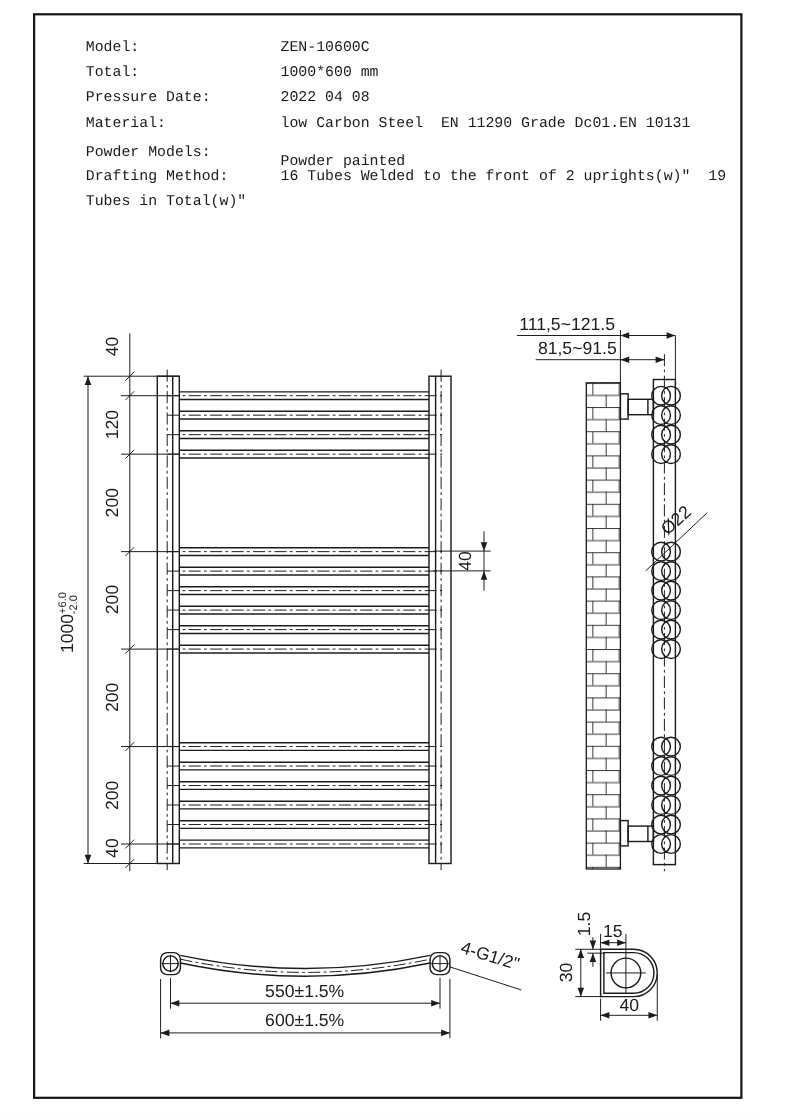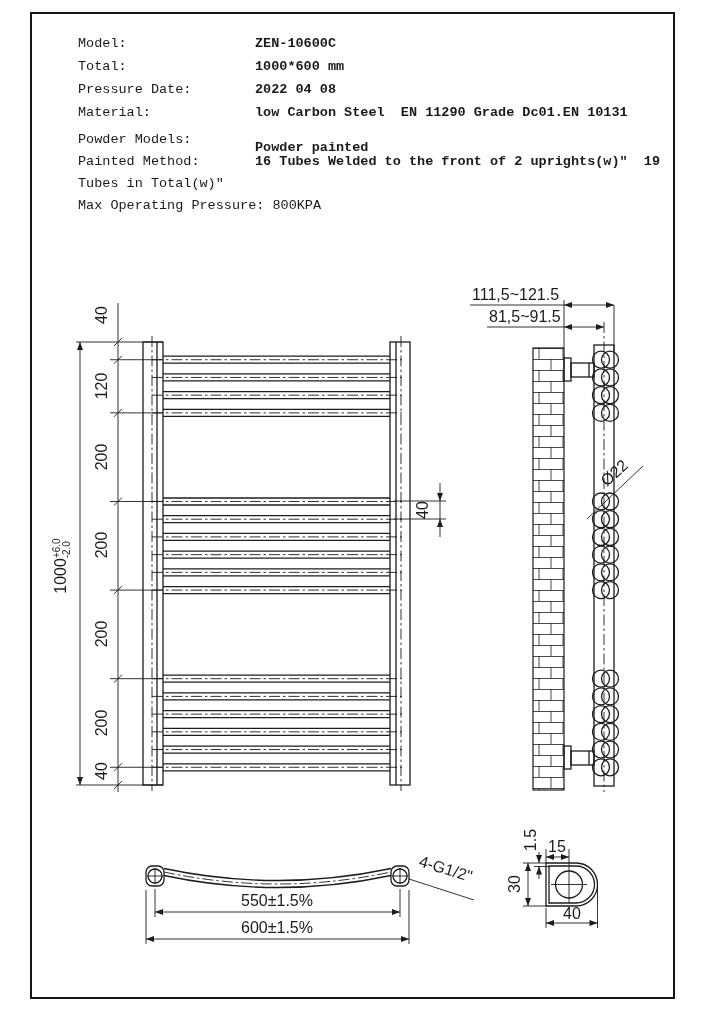--- a/index.html
+++ b/index.html
@@ -4,21 +4,21 @@
 <style>
   html,body{margin:0;padding:0;background:#f4f4f4;}
   #page{position:relative;width:720px;height:1018px;background:#ffffff;overflow:hidden;
         font-family:"Liberation Sans",sans-serif;}
   #frame{position:absolute;left:30px;top:12px;width:645px;height:987px;
          border:2px solid #151515;box-sizing:border-box;}
   .spec{position:absolute;left:0;top:0;width:720px;height:230px;}
   .sl,.sv{position:absolute;font-family:"Liberation Mono","DejaVu Sans Mono",monospace;
           font-size:13.5px;color:#1a1a1a;white-space:pre;letter-spacing:0px;}
   .sl{left:78px;}
-  .sv{left:255px;font-weight:bold;}
+  .sv{left:255px;}
   svg{position:absolute;left:0;top:0;}
   .ln{stroke:#1c1c1c;stroke-width:1.3;fill:none;}
   .tn{stroke:#1c1c1c;stroke-width:0.9;fill:none;}
   .cl{stroke:#1c1c1c;stroke-width:0.9;fill:none;stroke-dasharray:11 3 2.5 3;}
   .wall{stroke:#1c1c1c;stroke-width:1.2;fill:url(#brick);}
   .dim{font-family:"Liberation Sans",sans-serif;font-size:16px;fill:#1c1c1c;}
   .dimsm{font-size:10px;}
 </style>
 </head>
 <body>
@@ -30,24 +30,23 @@
     <div class="sl" style="top:36px">Model:</div>
     <div class="sv" style="top:36px">ZEN-10600C</div>
     <div class="sl" style="top:59px">Total:</div>
     <div class="sv" style="top:59px">1000*600 mm</div>
     <div class="sl" style="top:82px">Pressure Date:</div>
     <div class="sv" style="top:82px">2022 04 08</div>
     <div class="sl" style="top:105px">Material:</div>
     <div class="sv" style="top:105px">low Carbon Steel  EN 11290 Grade Dc01.EN 10131</div>
     <div class="sl" style="top:132px">Powder Models:</div>
     <div class="sv" style="top:140px">Powder painted</div>
-    <div class="sl" style="top:154px">Painted Method:</div>
+    <div class="sl" style="top:154px">Drafting Method:</div>
     <div class="sv" style="top:154px">16 Tubes Welded to the front of 2 uprights(w)"  19</div>
     <div class="sl" style="top:176px">Tubes in Total(w)"</div>
-    <div class="sl" style="top:198px">Max Operating Pressure: 800KPA</div>
   </div>
 
   <svg width="720" height="1018" viewBox="0 0 720 1018">
     <defs>
       <pattern id="brick" width="24" height="22" patternUnits="userSpaceOnUse" patternTransform="translate(533,348)">
         <rect width="24" height="22" fill="#ffffff"></rect>
         <line x1="0" y1="0.5" x2="24" y2="0.5" stroke="#1c1c1c" stroke-width="0.8"></line>
         <line x1="0" y1="11.5" x2="24" y2="11.5" stroke="#1c1c1c" stroke-width="0.8"></line>
         <line x1="6" y1="0" x2="6" y2="11" stroke="#1c1c1c" stroke-width="0.8"></line>
         <line x1="18" y1="11" x2="18" y2="22" stroke="#1c1c1c" stroke-width="0.8"></line>

